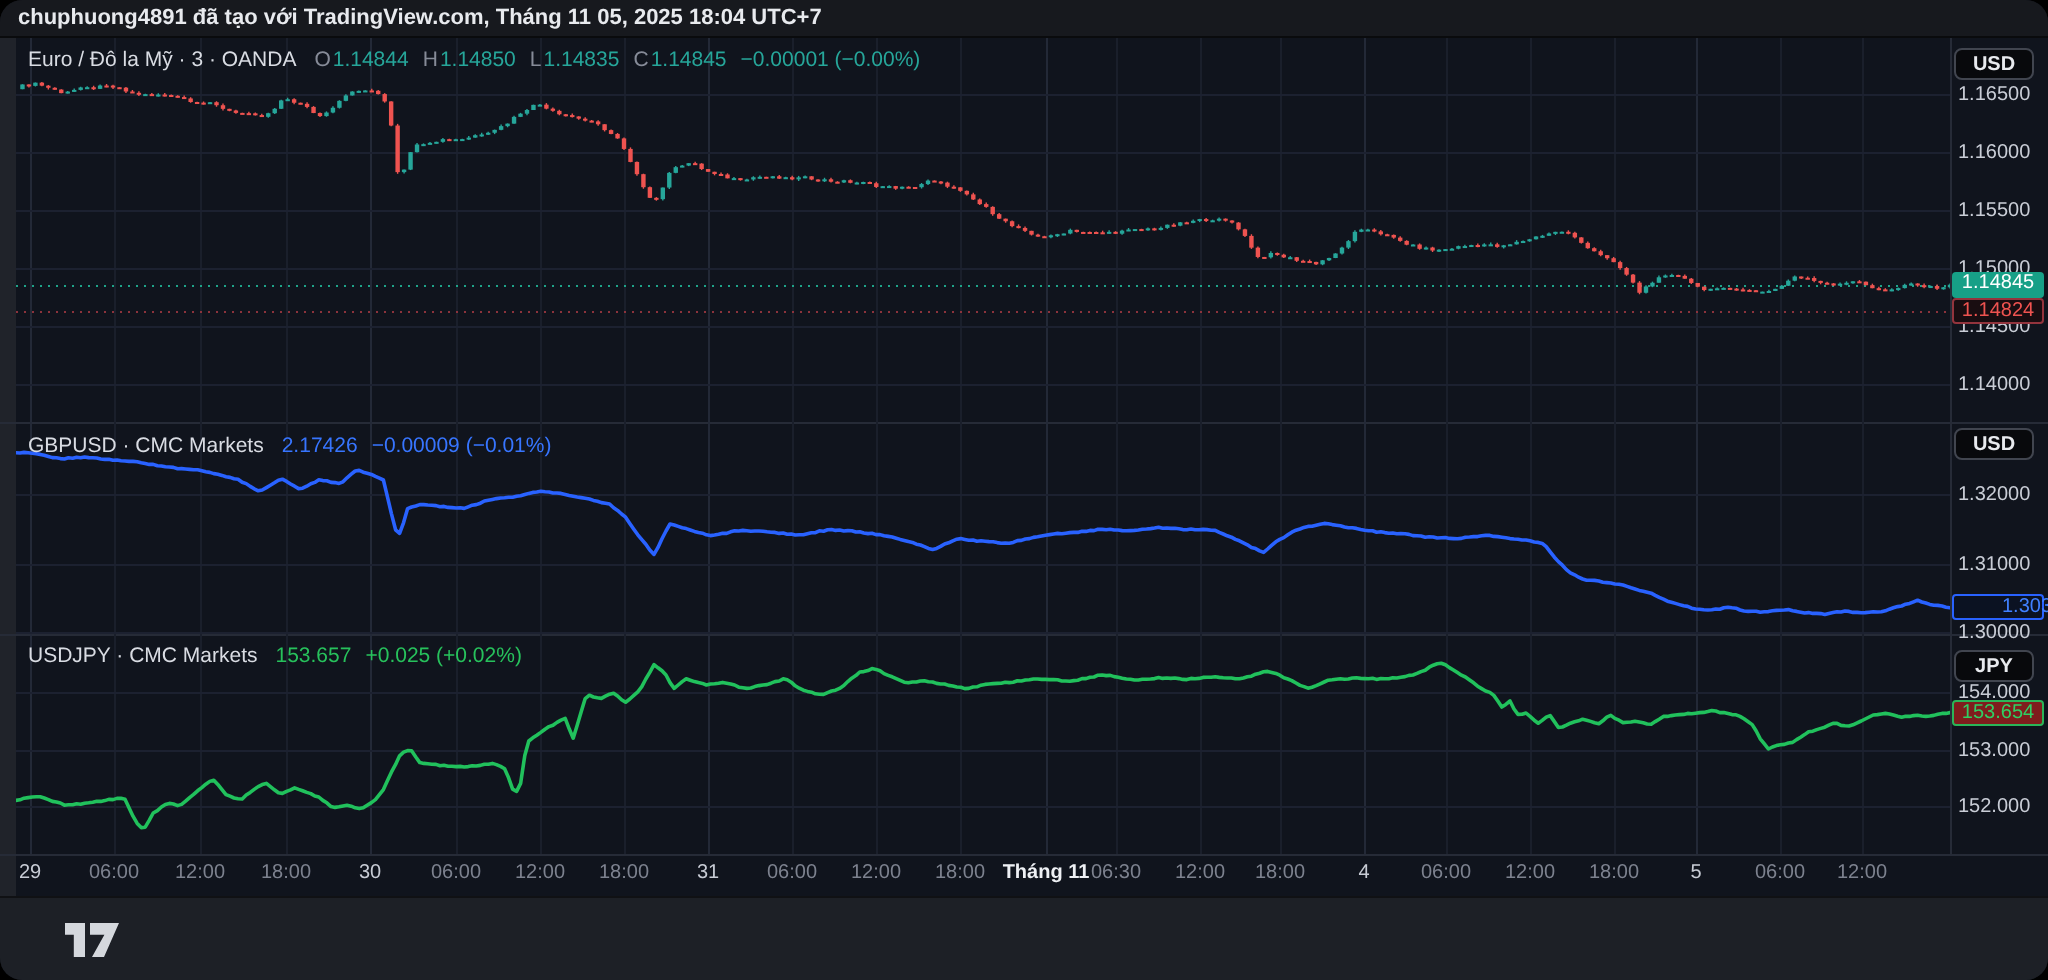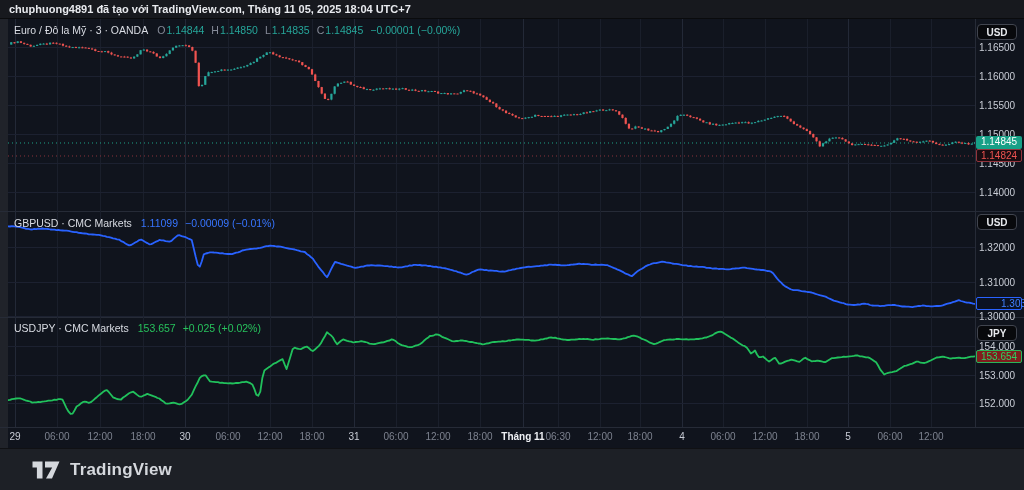--- a/index.html
+++ b/index.html
@@ -1,17 +1,17 @@
 <!DOCTYPE html>
 <html><head>
 <meta charset="utf-8">
 <style>
   html,body{margin:0;padding:0;background:#000;}
   #root{position:relative;width:1024px;height:490px;overflow:hidden;
-        font-family:"Liberation Sans",sans-serif;background:#10141d;}
+        font-family:"Liberation Sans",sans-serif;background:#10141d;border-radius:11px;}
   
   #topbar{position:absolute;left:0;top:0;width:1024px;height:19px;background:#17191e;
           border-bottom:1px solid #0a0b0d;color:#e8eaee;font-size:11px;font-weight:bold;
           line-height:19px;padding-left:9px;box-sizing:border-box;white-space:nowrap;}
   
   #leftstrip{position:absolute;left:0;top:19px;width:8px;height:429px;background:#20232a;}
   
   .hsep{position:absolute;left:0;width:1024px;height:1px;background:#262b37;}
   #vsep{position:absolute;left:975px;top:19px;width:1px;height:408px;background:#262b37;}
   
@@ -59,21 +59,21 @@
 
   <div class="hsep" style="top:211px"></div>
   <div class="hsep" style="top:317px"></div>
   <div class="hsep" style="top:427px"></div>
   <div id="vsep"></div>
 
   <div class="legend" style="top:24px">
     <span class="lt">Euro / Đô la Mỹ · 3 · OANDA</span><span class="lk">O</span><span class="lv teal">1.14844</span><span class="lk">H</span><span class="lv teal">1.14850</span><span class="lk">L</span><span class="lv teal">1.14835</span><span class="lk">C</span><span class="lv teal">1.14845</span><span class="lv teal">−0.00001 (−0.00%)</span>
   </div>
   <div class="legend" style="top:217px">
-    <span class="lt">GBPUSD · CMC Markets</span><span class="lv blue">1.11099</span><span class="lv blue">−0.00009 (−0.01%)</span>
+    <span class="lt">GBPUSD · CMC Markets</span><span class="lv blue">2.17426</span><span class="lv blue">−0.00009 (−0.01%)</span>
   </div>
   <div class="legend" style="top:322px">
     <span class="lt">USDJPY · CMC Markets</span><span class="lv green">153.657</span><span class="lv green">+0.025 (+0.02%)</span>
   </div>
 
   <div id="scale">
     <div class="pill" style="top:5px">USD</div>
     <div class="pill" style="top:195px">USD</div>
     <div class="pill" style="top:306px">JPY</div>
   <div class="ptick" style="top: 23.203px;">1.16500</div>
@@ -120,21 +120,20 @@
       <div class="tlabel" style="left: 931px;">12:00</div>
     </div>
 
   <div id="footer">
     <span>
       <svg width="28" height="18" viewBox="0 0 28 18">
         <path d="M0.5 0.5 h10 v17 h-5.6 V6.4 H0.5 Z" fill="#d5d8dd"></path>
         <path d="M13 0.5 h14.5 L20 17.5 h-6 l6.2-11.1 H13 Z" fill="#d5d8dd"></path>
       </svg>
     </span>
-    <span id="brand">TradingView</span>
   </div>
 <svg width="967" height="408" id="vgrid">
       <line x1="7.5" y1="0" x2="7.5" y2="408" stroke="#232937" stroke-width="1"></line>
       <line x1="49.5" y1="0" x2="49.5" y2="408" stroke="#1a1f2b" stroke-width="1"></line>
       <line x1="92.5" y1="0" x2="92.5" y2="408" stroke="#1a1f2b" stroke-width="1"></line>
       <line x1="135.5" y1="0" x2="135.5" y2="408" stroke="#1a1f2b" stroke-width="1"></line>
       <line x1="177.5" y1="0" x2="177.5" y2="408" stroke="#232937" stroke-width="1"></line>
       <line x1="220.5" y1="0" x2="220.5" y2="408" stroke="#1a1f2b" stroke-width="1"></line>
       <line x1="262.5" y1="0" x2="262.5" y2="408" stroke="#1a1f2b" stroke-width="1"></line>
       <line x1="304.5" y1="0" x2="304.5" y2="408" stroke="#1a1f2b" stroke-width="1"></line>

